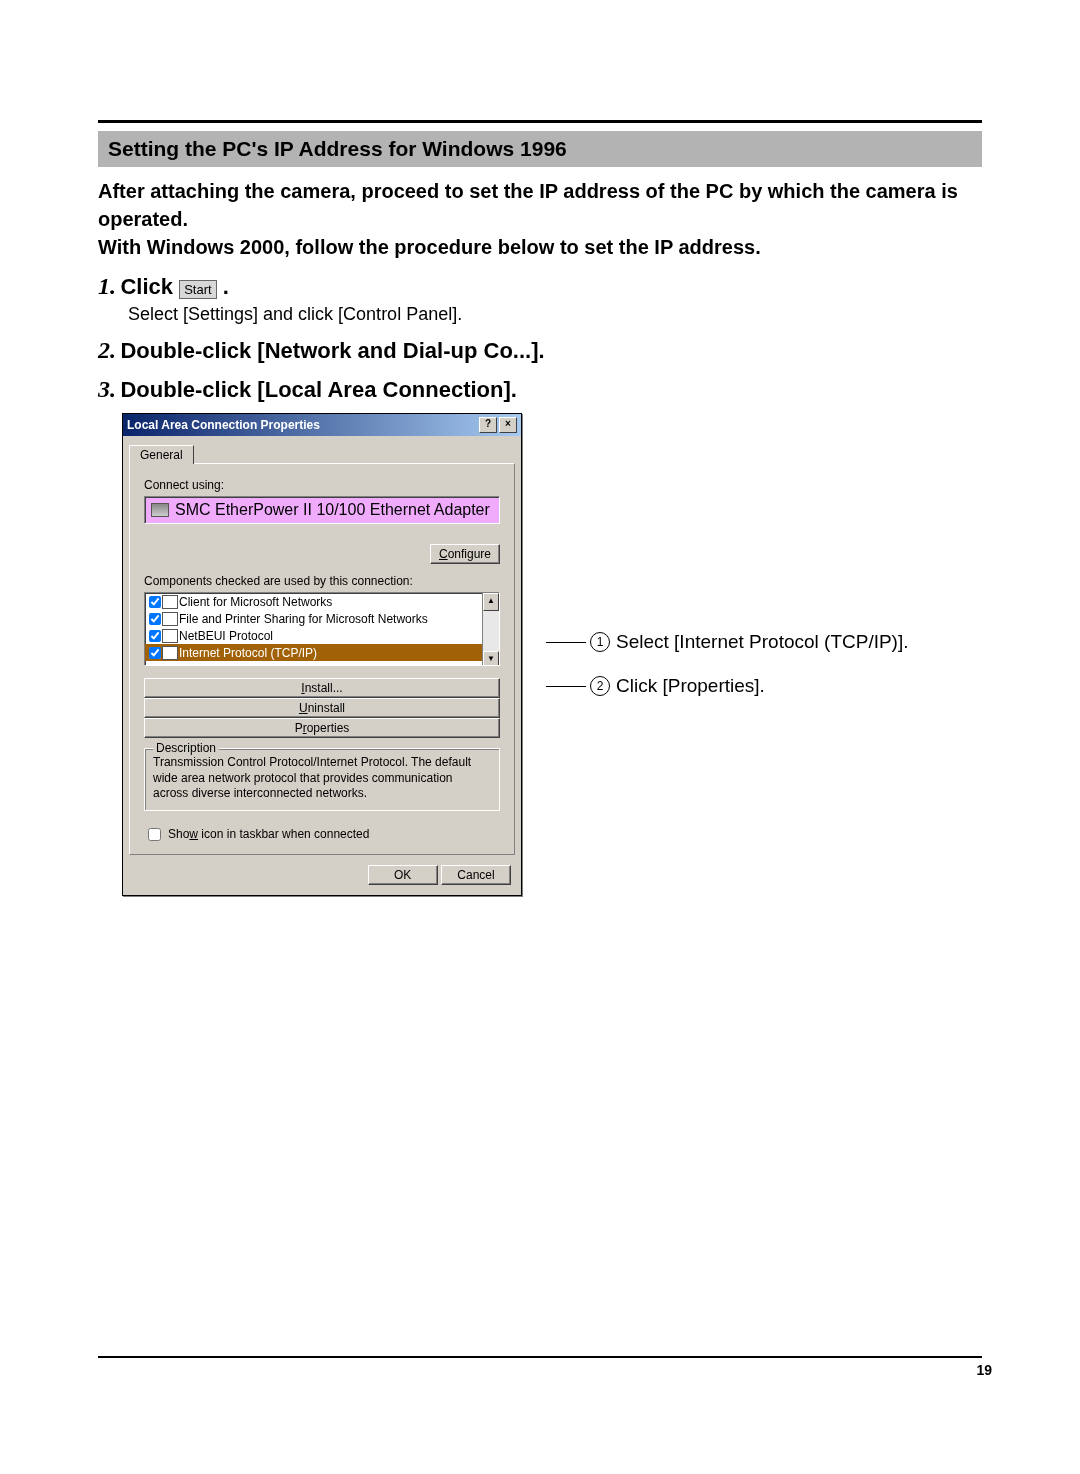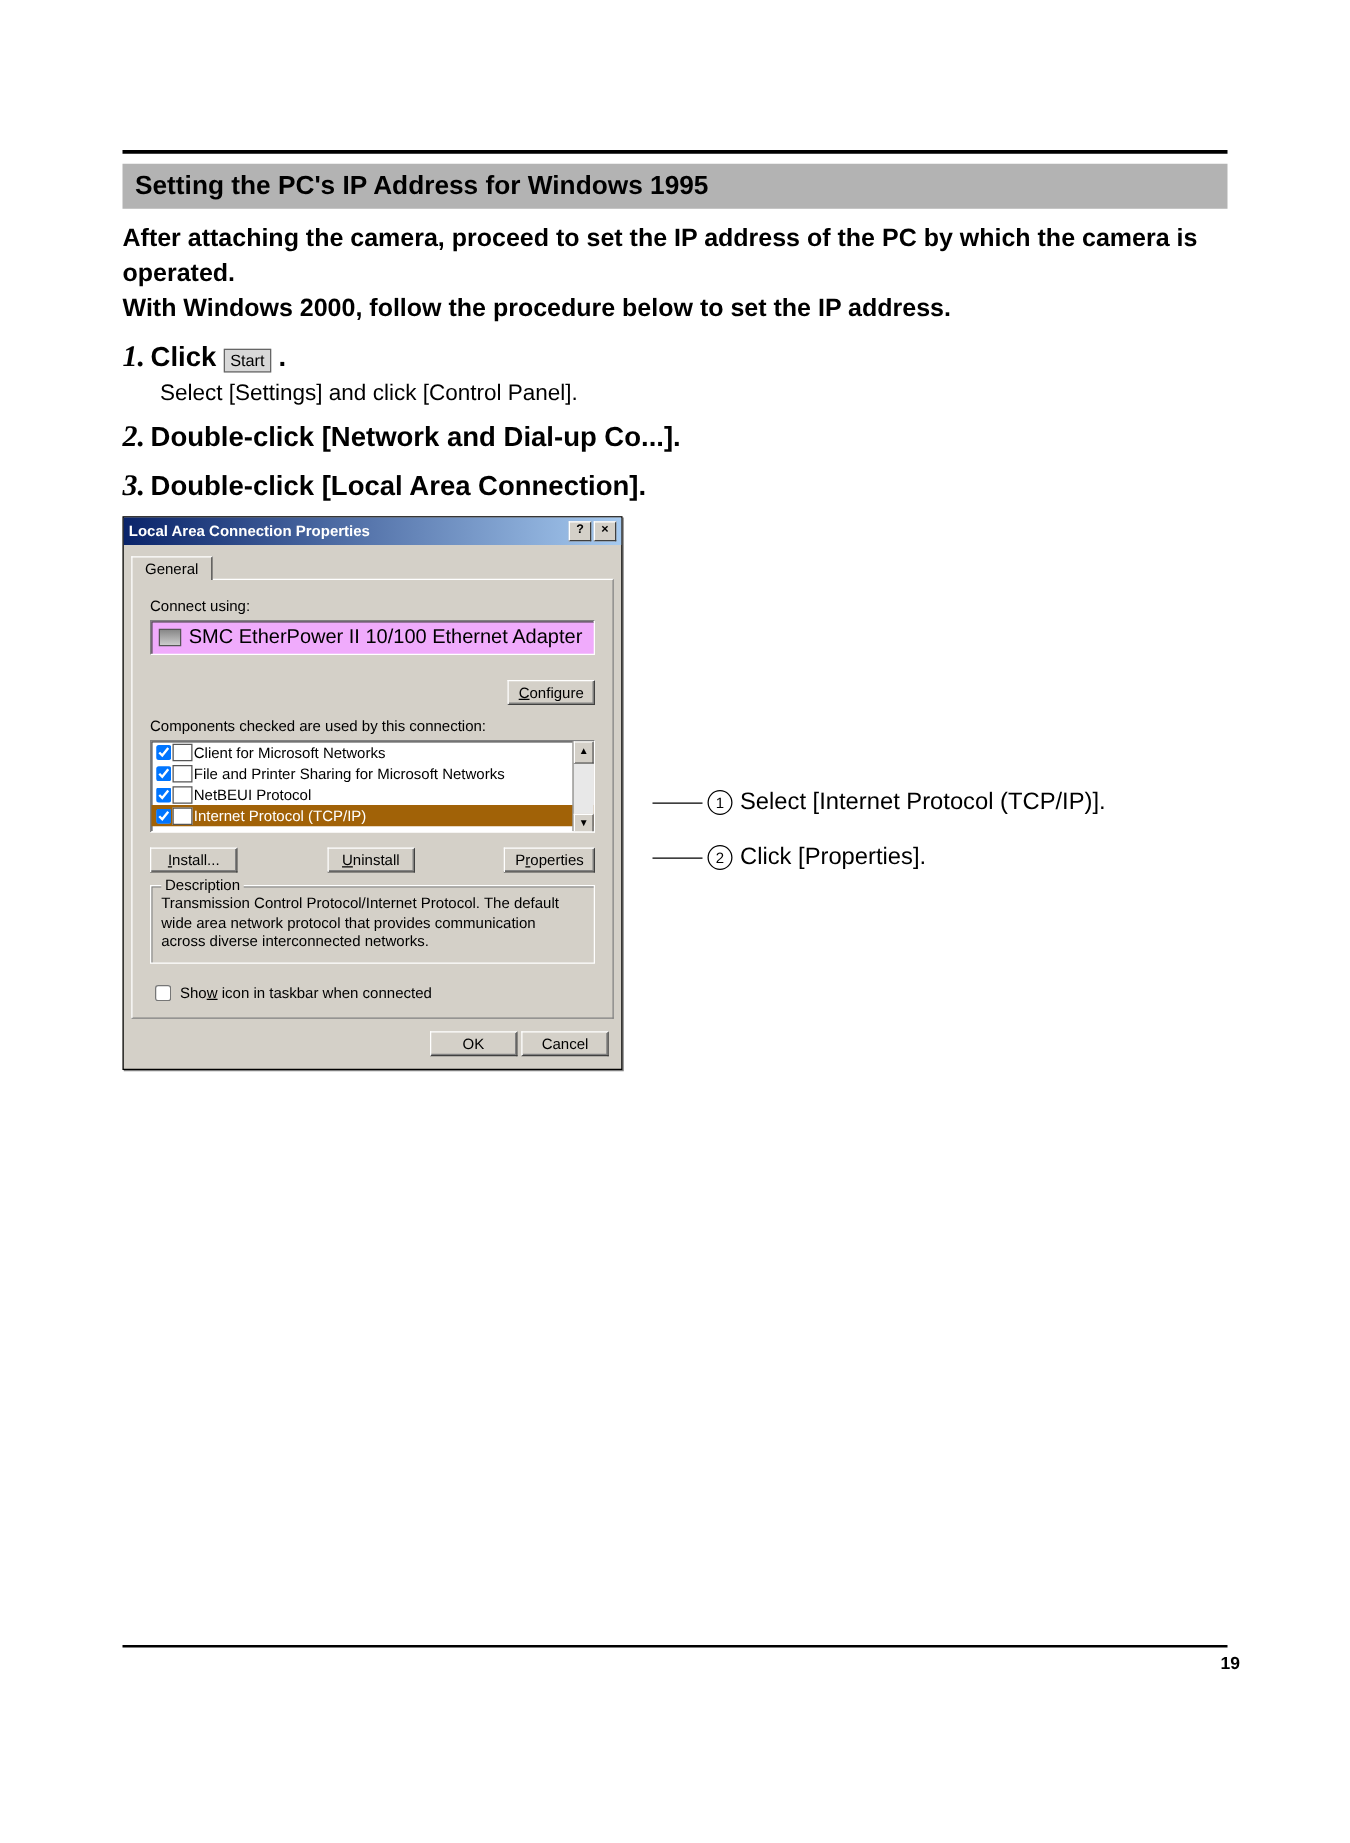--- a/index.html
+++ b/index.html
@@ -55,20 +55,21 @@
     border: 1px solid #666;
     background: #d8d8d8;
     font-size: 13px;
     padding: 1px 4px;
     vertical-align: middle;
   }
   .dialog-wrap {
     display: flex;
     align-items: flex-start;
     margin-top: 10px;
+    margin-left: 24px;
   }
   .dialog {
     width: 398px;
     background: #d4d0c8;
     border: 1px solid #000;
     box-shadow: 1px 1px 0 #808080;
     font-family: Tahoma, Arial, sans-serif;
     font-size: 12px;
     position: relative;
   }
@@ -209,22 +210,23 @@
     border: 1px solid #fff;
     border-right-color: #404040;
     border-bottom-color: #404040;
     font-size: 8px;
     text-align: center;
     line-height: 14px;
   }
   .scroll-track { background: #e8e8e8; height: calc(100% - 32px);}
   .btn-row-3 {
     display: flex;
-    justify-content: space-between;
+    justify-content: flex-start;
     margin-top: 12px;
+    flex-direction: column;
   }
   .fieldset {
     border: 1px solid #fff;
     box-shadow: inset 1px 1px 0 #808080;
     margin-top: 10px;
     padding: 6px 8px 8px 8px;
     position: relative;
   }
   .fieldset-legend {
     position: absolute;
@@ -286,21 +288,21 @@
     border-top: 2px solid #000;
     margin-top: 460px;
   }
   .underline-first { text-decoration: underline; }
 </style>
 </head>
 <body>
 
 <div class="page">
   <div class="top-rule"></div>
-  <div class="section-heading">Setting the PC's IP Address for Windows 1995</div>
+  <div class="section-heading">Setting the PC's IP Address for Windows 1996</div>
 
   <div class="intro">
     <span>After attaching the camera, proceed to set the IP address of the PC by which the camera is operated.</span><br>
     <span>With Windows 2000, follow the procedure below to set the IP address.</span>
   </div>
 
   <div class="step">
     <span class="step-num">1.</span>
     <span class="step-body-bold">Click </span><span class="start-btn"><span>Start</span></span><span class="step-body-bold"> .</span>
     <div class="step-body">Select [Settings] and click [Control Panel].</div>

